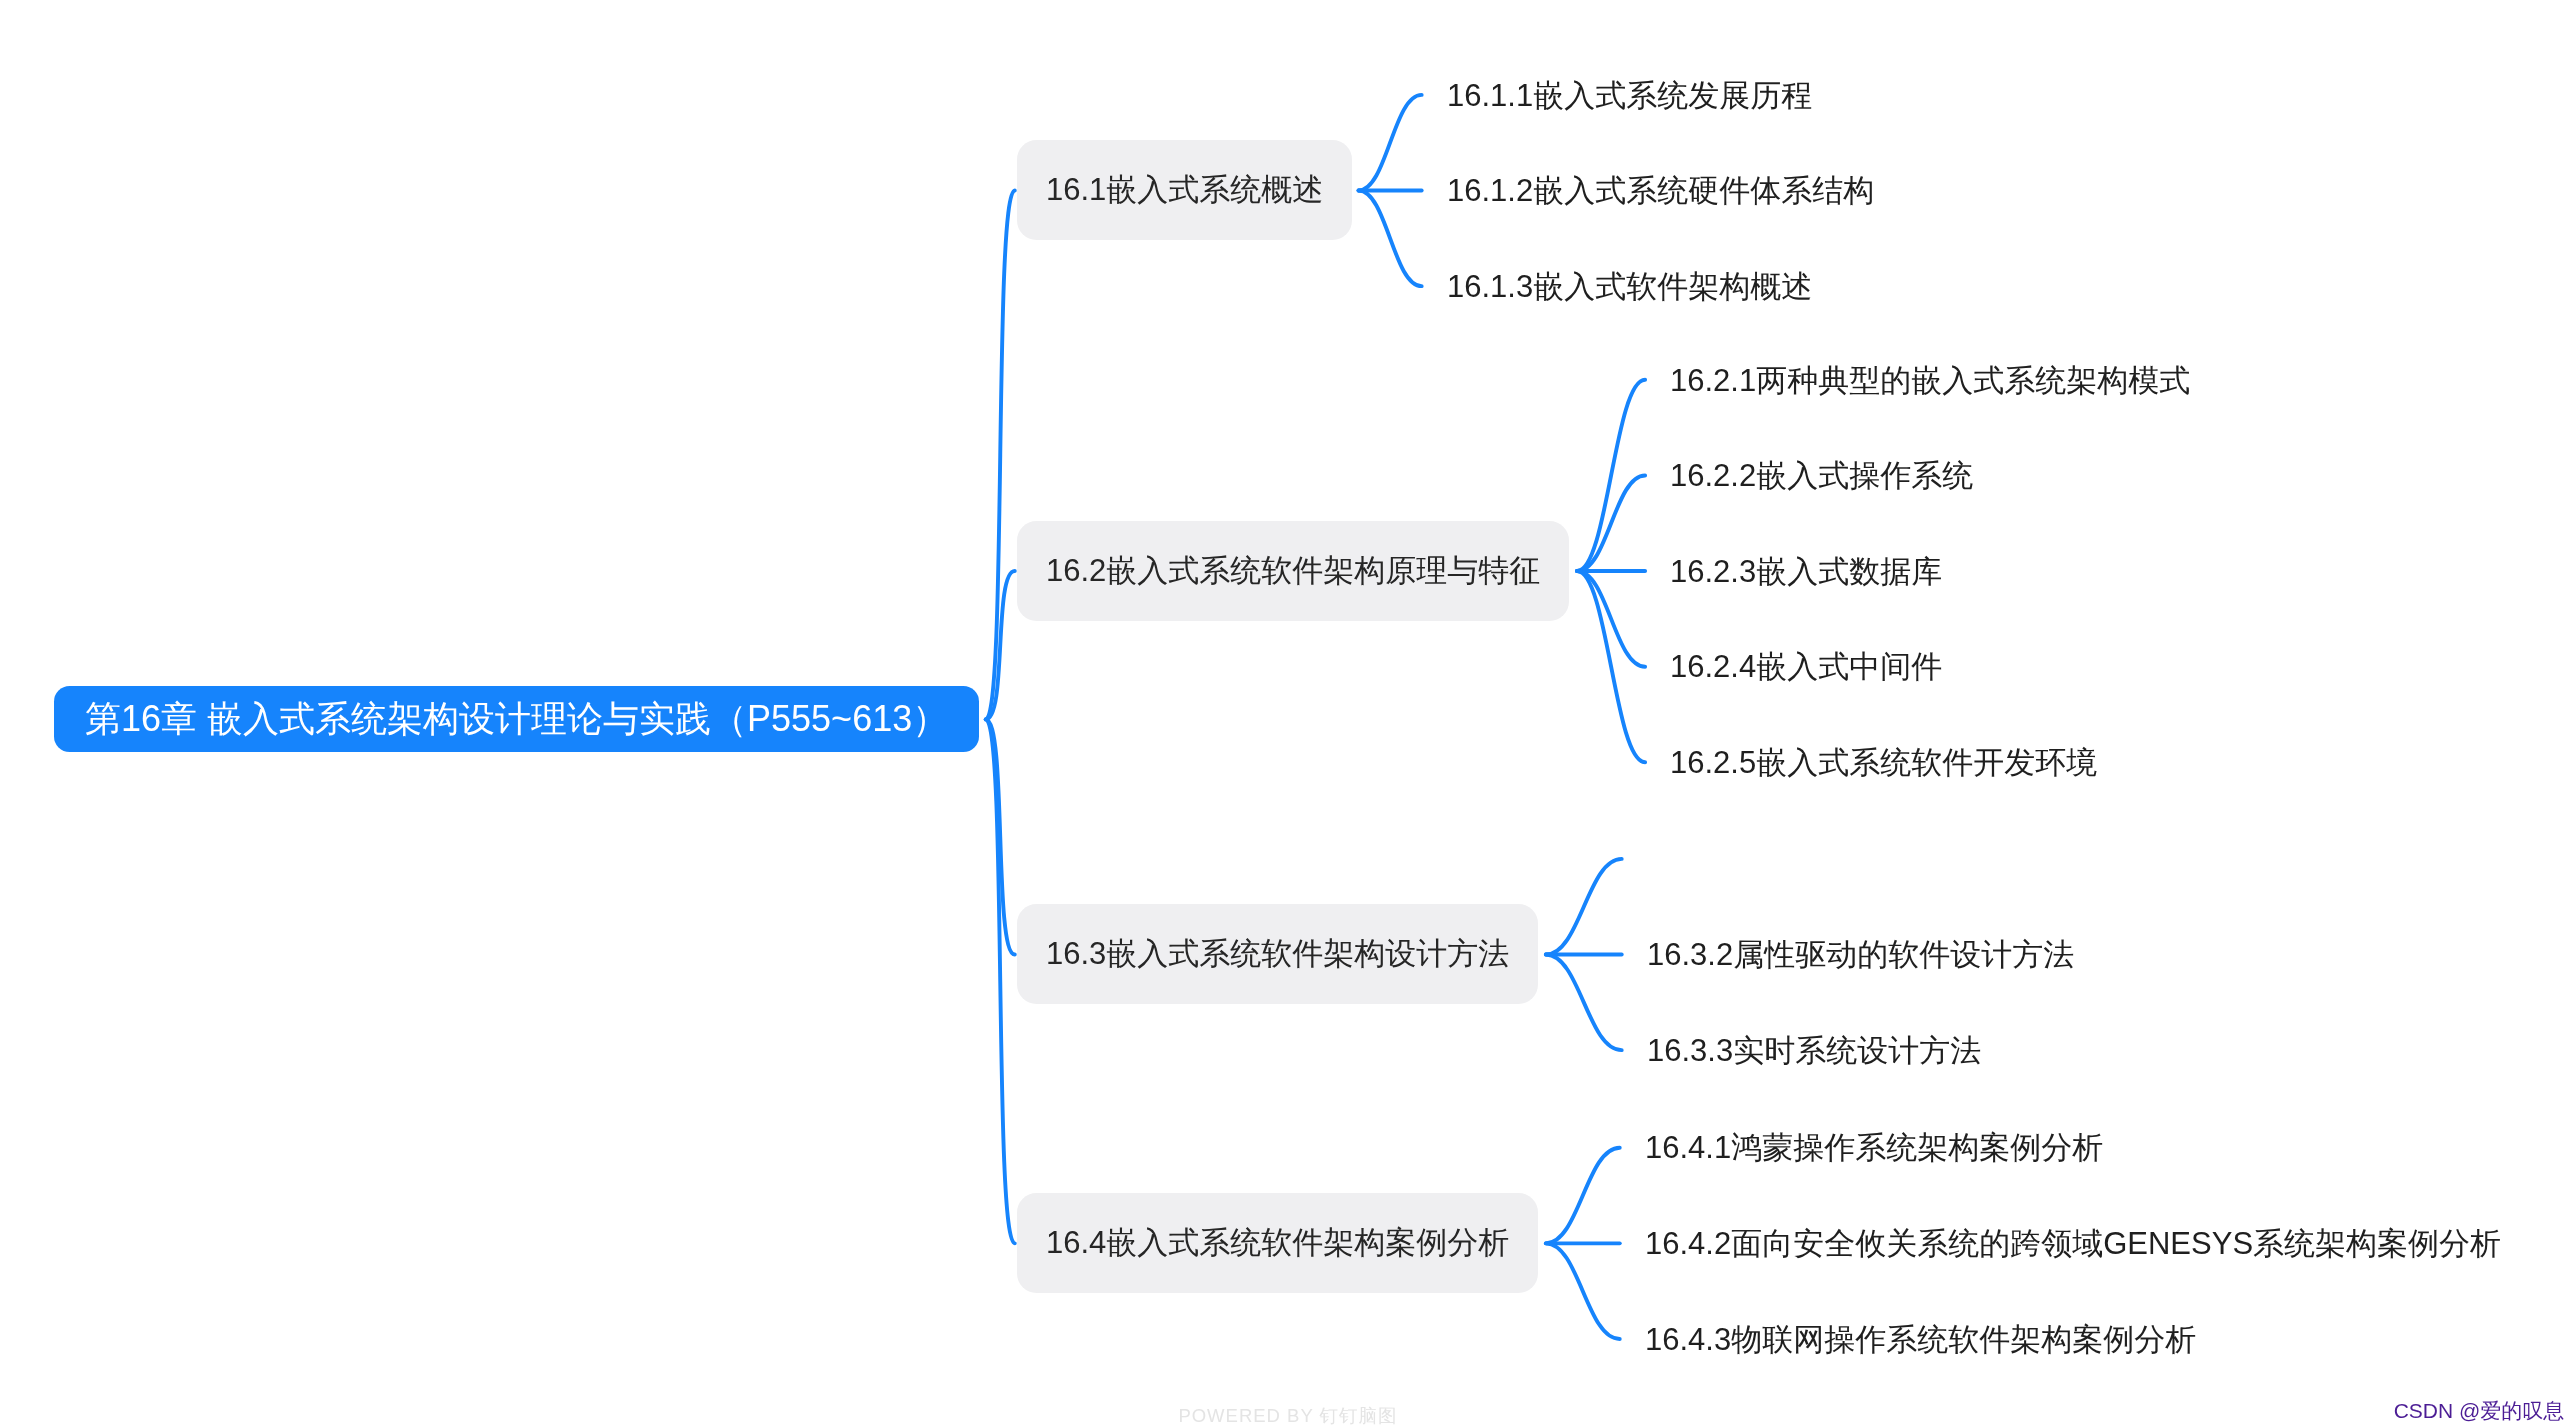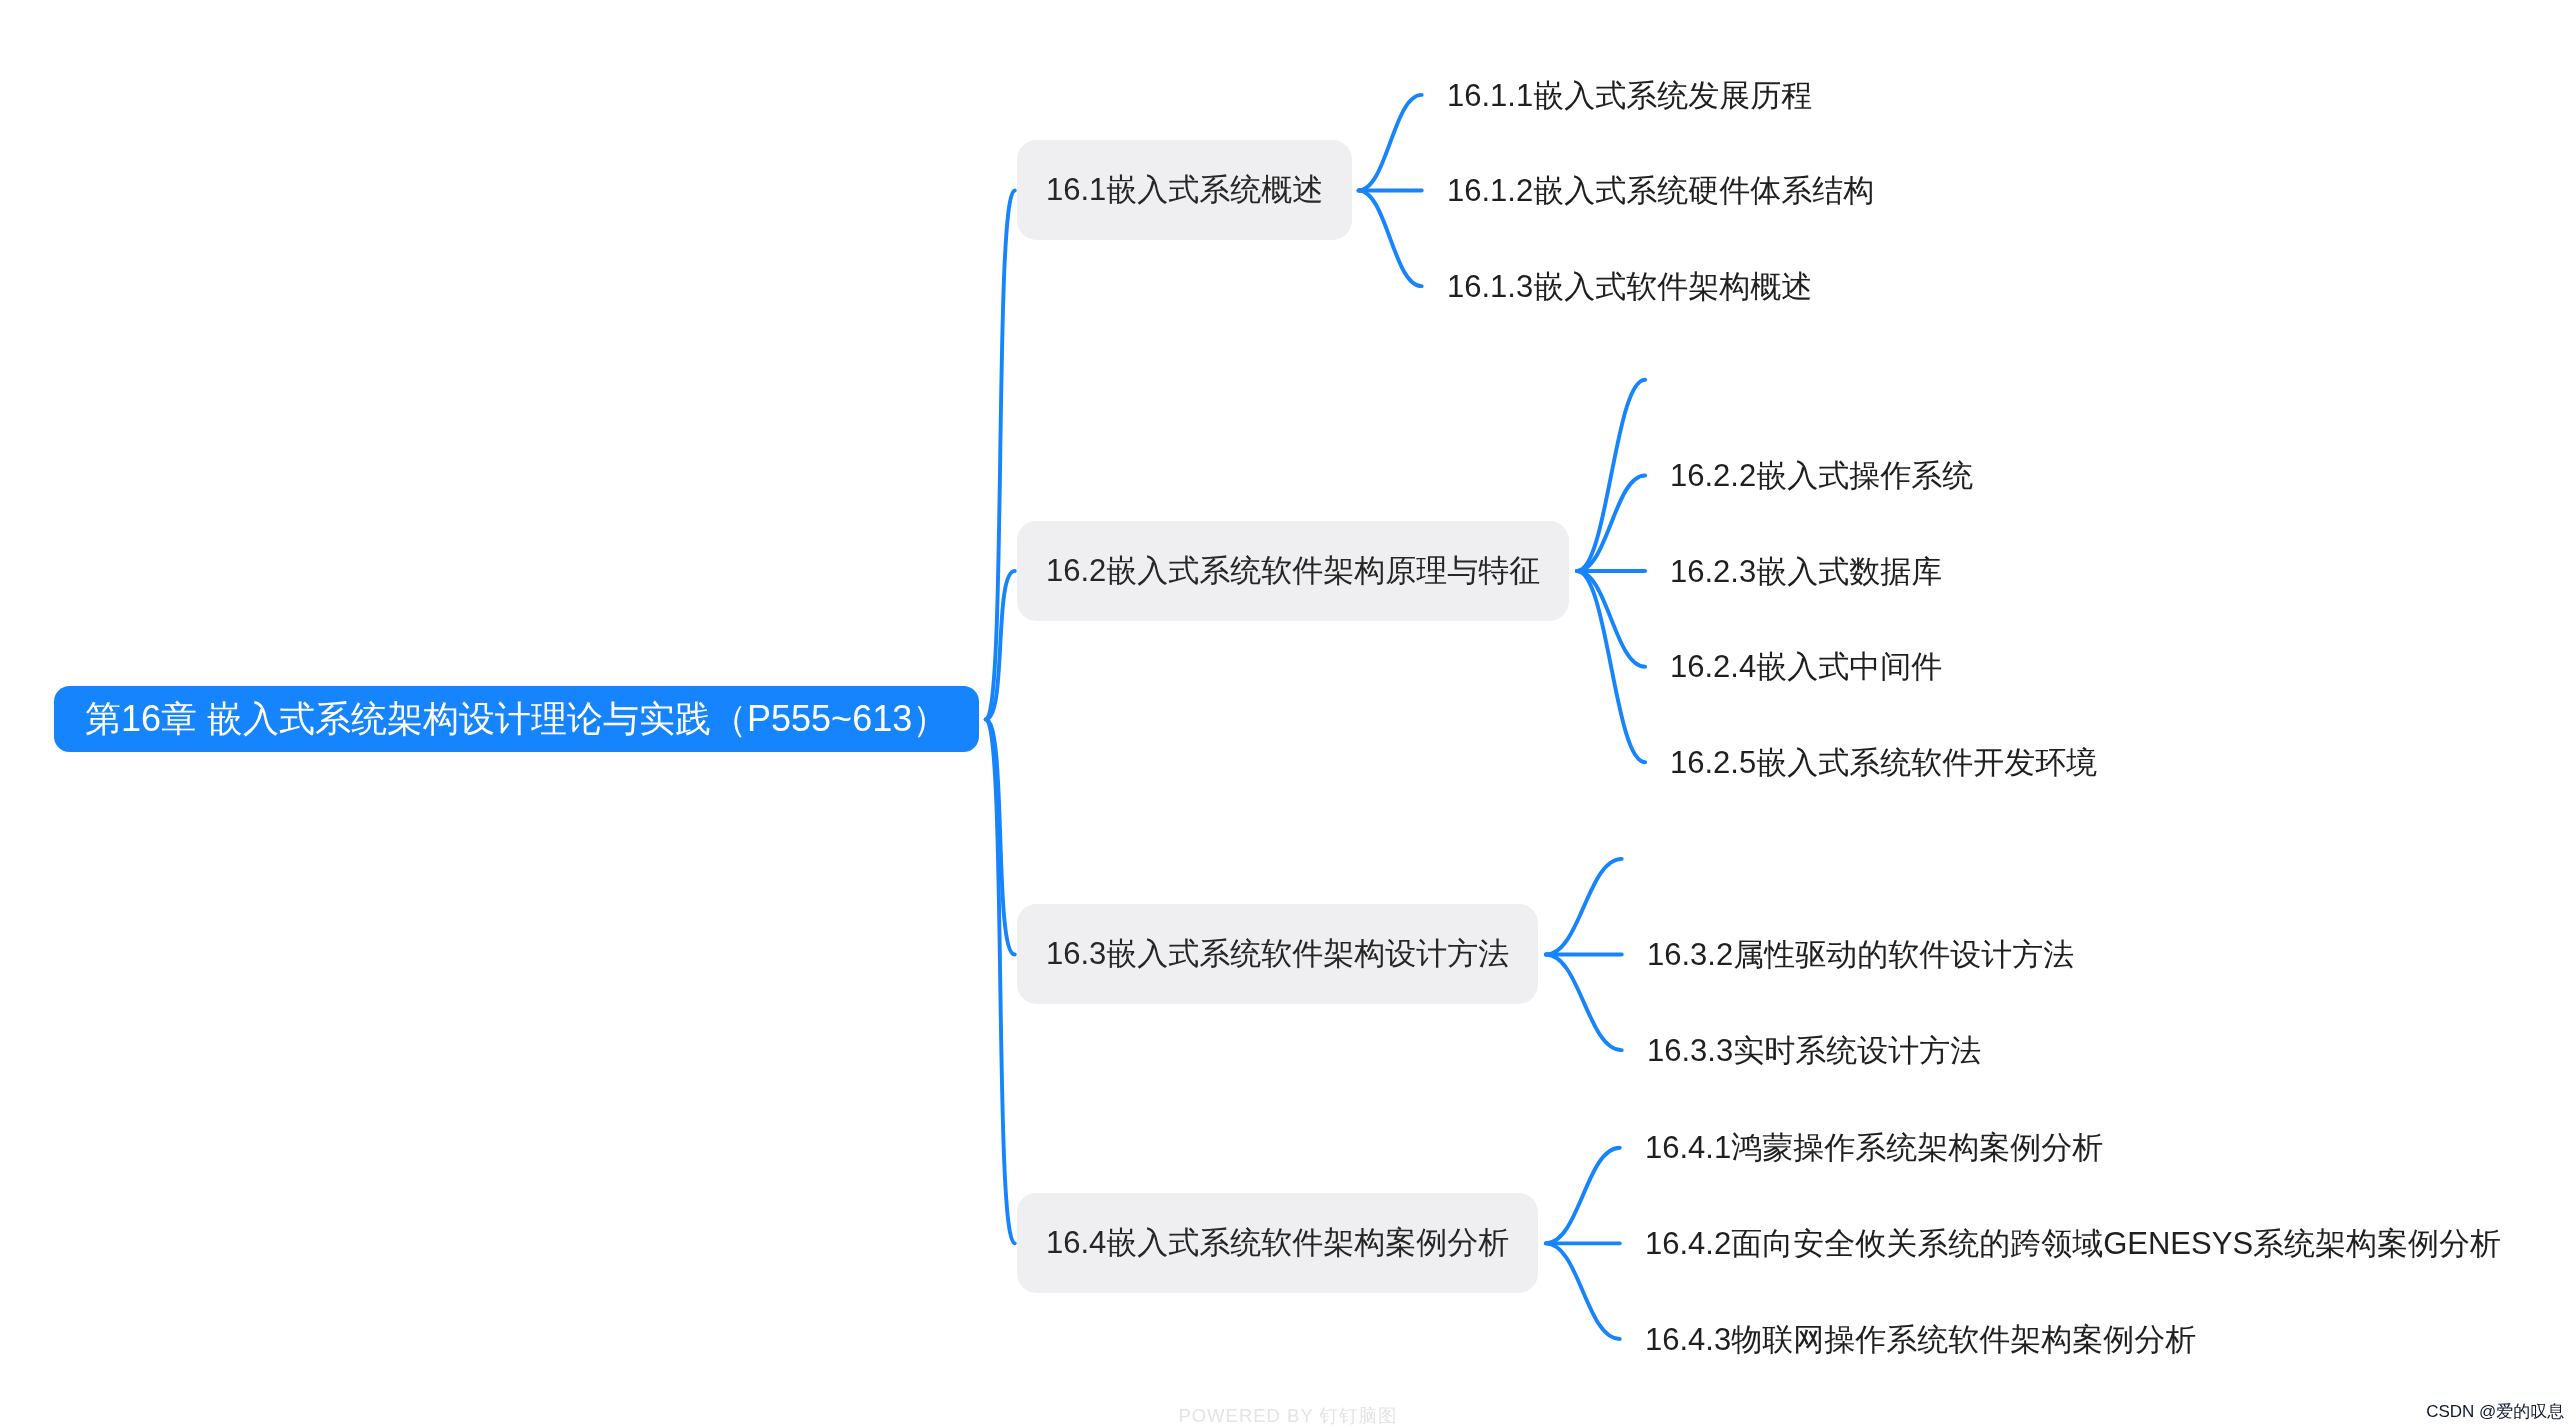--- a/index.html
+++ b/index.html
@@ -81,22 +81,22 @@
     font-size: 18.5px;
     letter-spacing: 1px;
     z-index: 1;
     white-space: nowrap;
   }
   .watermark-csdn {
     position: absolute;
     right: 11.7px;
     top: 1411px;
     transform: translateY(-50%);
-    color: #0f172a;
-    font-size: 17px;
+    color: #4c1d95;
+    font-size: 21px;
     z-index: 1;
     white-space: nowrap;
   }
 </style>
 </head>
 <body>
 
 <div class="canvas">
 
   <svg class="connector-layer" width="2576" height="1429" viewBox="0 0 2640 1464" xmlns="http://www.w3.org/2000/svg">
@@ -134,20 +134,21 @@
     <span>16.3嵌入式系统软件架构设计方法</span>
   </div>
   <div id="node-b4" class="node branch-node pos-b4">
     <span>16.4嵌入式系统软件架构案例分析</span>
   </div>
 
   <div class="node leaf-node pos-l1-1">16.1.1嵌入式系统发展历程</div>
   <div class="node leaf-node pos-l1-2">16.1.2嵌入式系统硬件体系结构</div>
   <div class="node leaf-node pos-l1-3">16.1.3嵌入式软件架构概述</div>
 
+  <div class="node leaf-node pos-l2-1">16.2.1两种典型的嵌入式系统架构模式</div>
   <div class="node leaf-node pos-l2-2">16.2.2嵌入式操作系统</div>
   <div class="node leaf-node pos-l2-3">16.2.3嵌入式数据库</div>
   <div class="node leaf-node pos-l2-4">16.2.4嵌入式中间件</div>
   <div class="node leaf-node pos-l2-5">16.2.5嵌入式系统软件开发环境</div>
 
   <div class="node leaf-node pos-l3-2">16.3.2属性驱动的软件设计方法</div>
   <div class="node leaf-node pos-l3-3">16.3.3实时系统设计方法</div>
 
   <div class="node leaf-node pos-l4-1">16.4.1鸿蒙操作系统架构案例分析</div>
   <div class="node leaf-node pos-l4-2">16.4.2面向安全攸关系统的跨领域GENESYS系统架构案例分析</div>

